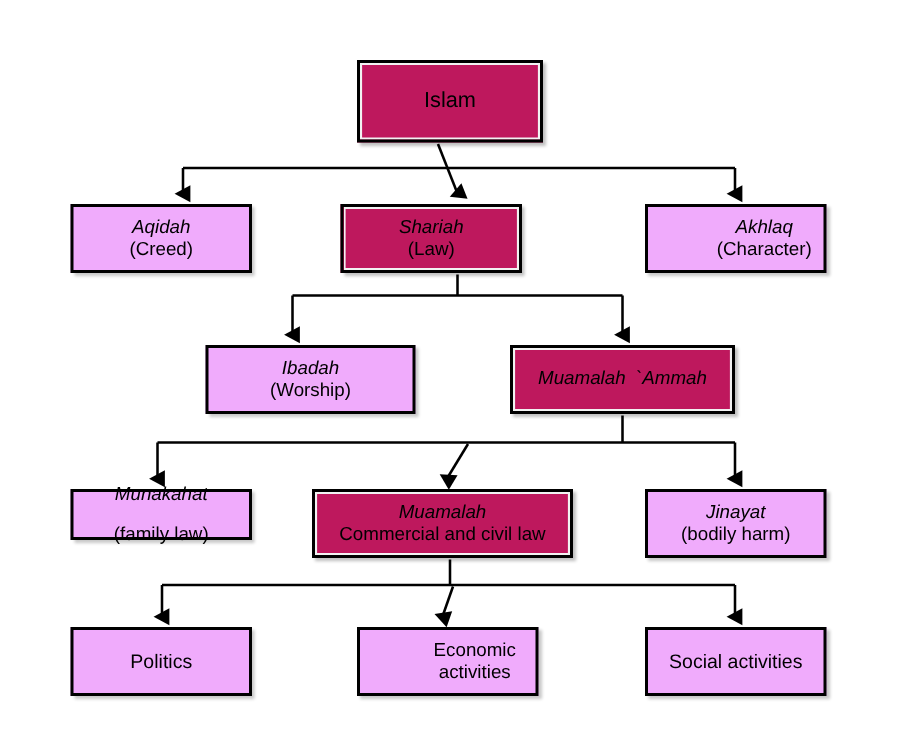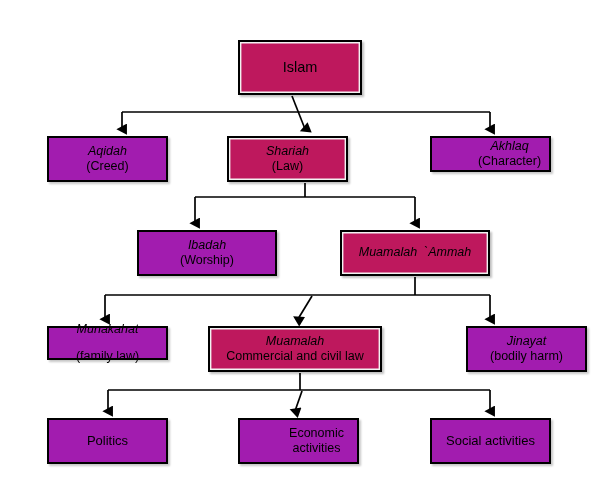--- a/index.html
+++ b/index.html
@@ -27,21 +27,21 @@
     height: 494px;
   }
   .node {
     position: absolute;
     box-sizing: border-box;
     display: flex;
     flex-direction: column;
     align-items: center;
     justify-content: center;
     text-align: center;
-    background: #a21caf;
+    background: #f0abfc;
     border: 2.2px solid #000000;
     box-shadow: 2px 2px 2px rgba(0,0,0,0.22);
     line-height: 1.22;
     z-index: 2;
   }
   .node.shaded {
     background: #be185d;
     box-shadow: inset 0 0 0 1.4px #f2f2f2, 2px 2px 2px rgba(0,0,0,0.25);
   }
   .node-line {
@@ -109,21 +109,21 @@
   <div class="node" style="left:47px; top:136px; width:121px; height:46px;">
     <span class="node-line line-italic">Aqidah</span>
     <span class="node-line line-plain">(Creed)</span>
   </div>
 
   <div class="node shaded" style="left:227px; top:136px; width:121px; height:46px;">
     <span class="node-line line-italic">Shariah</span>
     <span class="node-line line-plain">(Law)</span>
   </div>
 
-  <div class="node" style="left:430px; top:136px; width:121px; height:36px;padding-left:38px;">
+  <div class="node" style="left:430px; top:136px; width:121px; height:46px;padding-left:38px;">
     <span class="node-line line-italic">Akhlaq</span>
     <span class="node-line line-plain">(Character)</span>
   </div>
 
   <div class="node" style="left:137px; top:230px; width:140px; height:46px;">
     <span class="node-line line-italic">Ibadah</span>
     <span class="node-line line-plain">(Worship)</span>
   </div>
 
   <div class="node shaded" style="left:340px; top:230px; width:150px; height:46px;">
@@ -133,21 +133,21 @@
   <div class="node" style="left:47px; top:326px; width:121px; height:34px;gap:11px;">
     <span class="node-line line-italic">Munakahat</span>
     <span class="node-line line-plain">(family law)</span>
   </div>
 
   <div class="node shaded" style="left:208px; top:326px; width:174px; height:46px;">
     <span class="node-line line-italic">Muamalah</span>
     <span class="node-line line-plain">Commercial and civil law</span>
   </div>
 
-  <div class="node" style="left:430px; top:326px; width:121px; height:46px;margin-left:36px;">
+  <div class="node" style="left:430px; top:326px; width:121px; height:46px;">
     <span class="node-line line-italic">Jinayat</span>
     <span class="node-line line-plain">(bodily harm)</span>
   </div>
 
   <div class="node single" style="left:47px; top:418px; width:121px; height:46px;">
     <span class="node-line line-plain">Politics</span>
   </div>
 
   <div class="node" style="left:238px; top:418px; width:121px; height:46px;padding-left:36px;">
     <span class="node-line line-plain">Economic</span>

